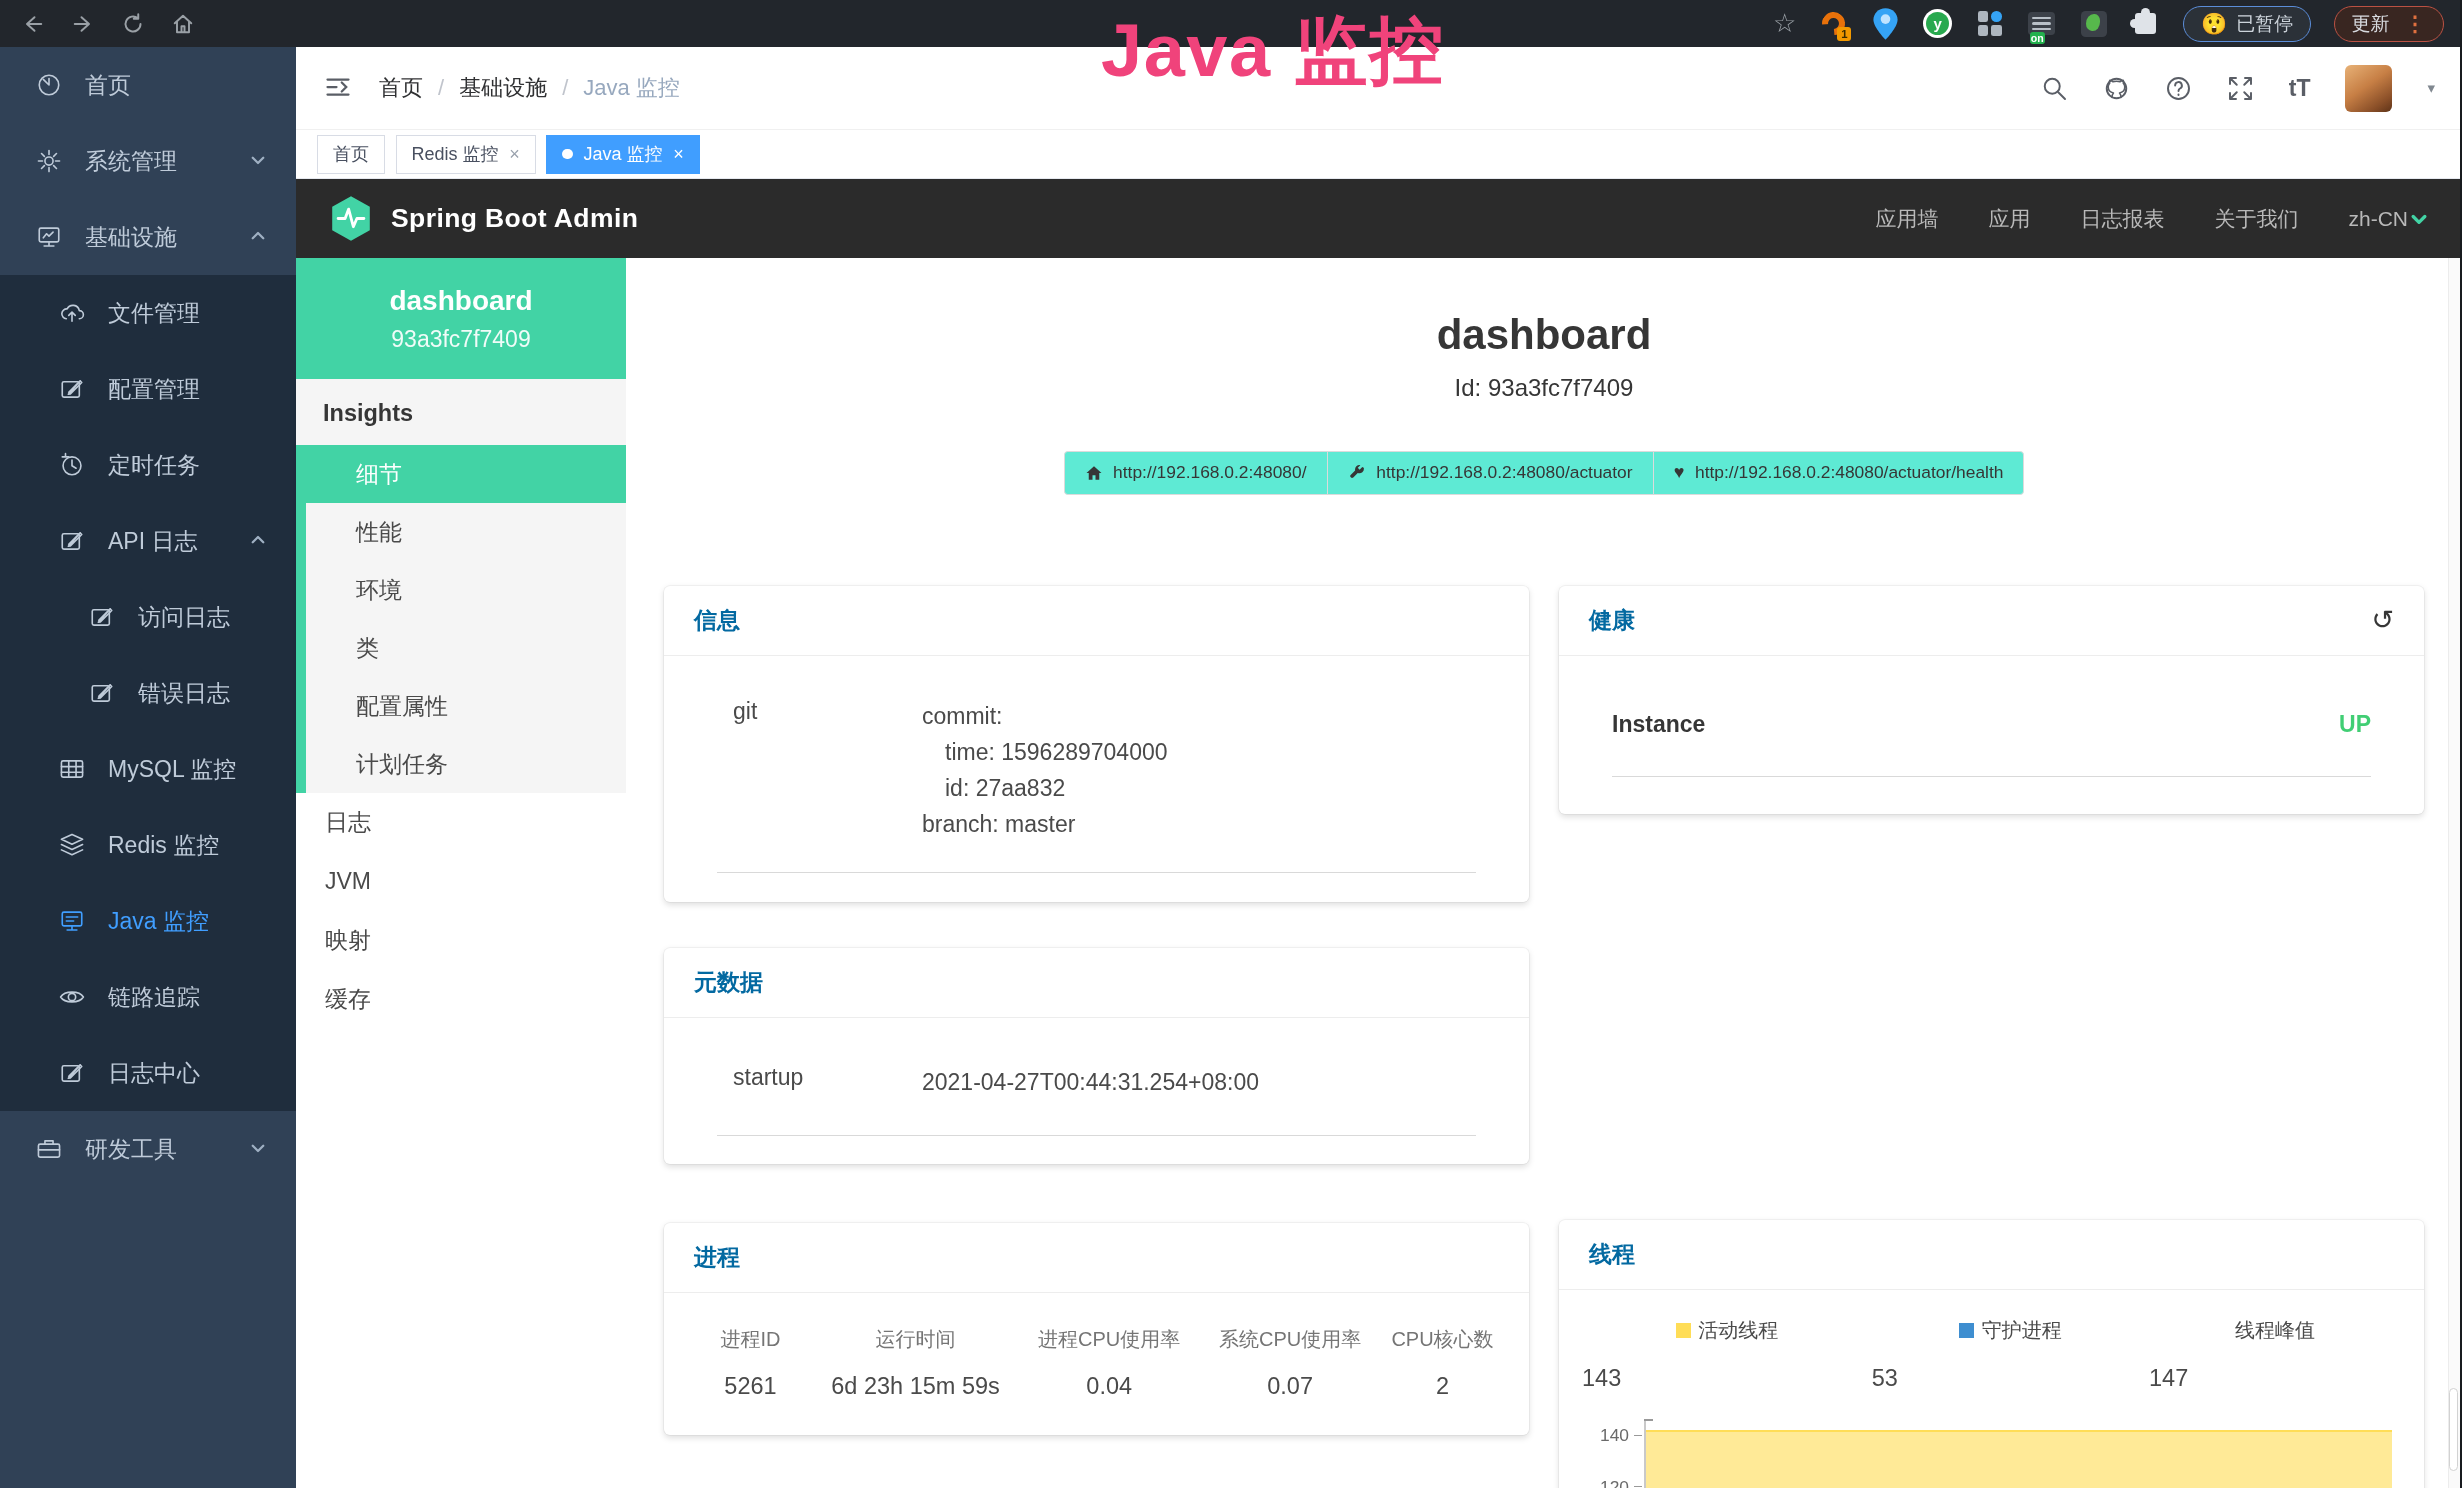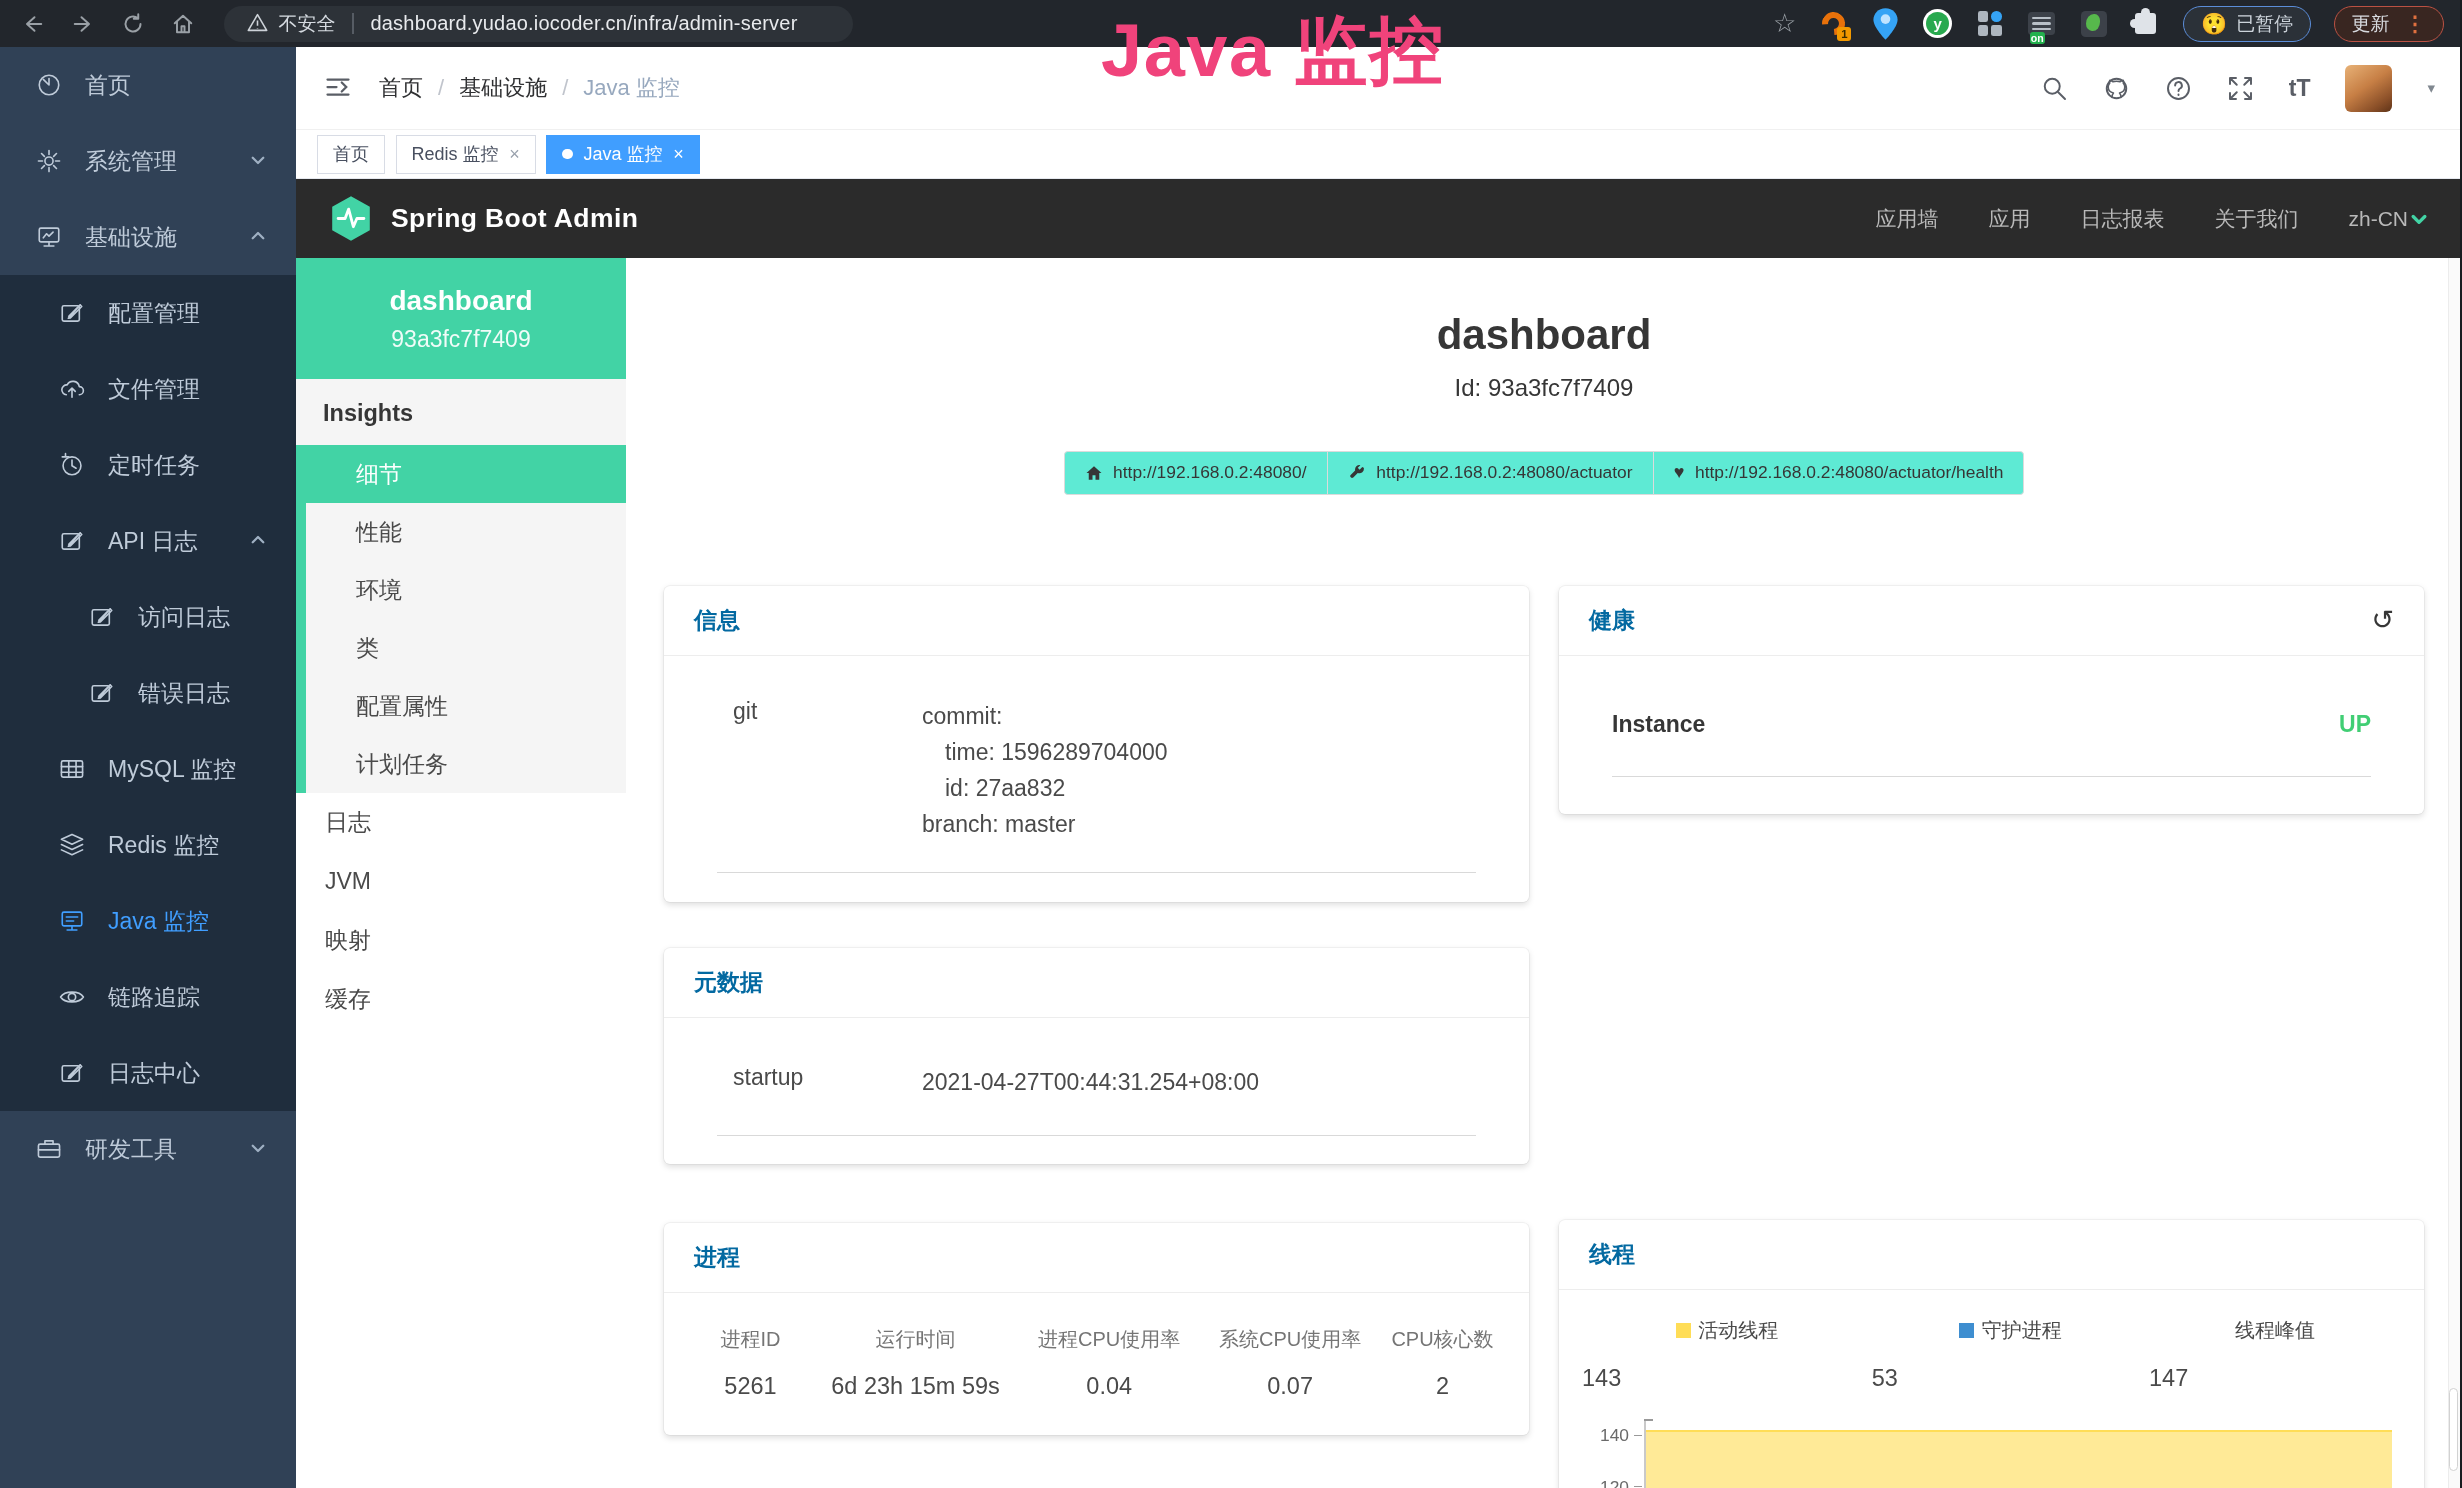--- a/index.html
+++ b/index.html
@@ -188,30 +188,20 @@
     <div class="bnav">
       <svg viewBox="0 0 32 32">
           <path d="M26 16 a10 10 0 1 1 -3.5 -7.6 M23 3 v6 h-6"></path>
         </svg>
     </div>
     <div class="bnav">
       <svg viewBox="0 0 32 32">
           <path d="M5 15 L16 5 L27 15 M8 13 V27 H24 V13 M14 27 V19 H18 V27"></path>
         </svg>
     </div>
-    <div class="url-capsule">
-      <span class="warn-ic">
-        <svg viewBox="0 0 32 32">
-            <path d="M16 4 L30 28 H2 Z M16 13 V21 M16 24.5 V25"></path>
-          </svg>
-      </span>
-      <span class="sec-label">不安全</span>
-      <span class="url-sep"></span>
-      <span class="url-text">dashboard.yudao.iocoder.cn/infra/admin-server</span>
-    </div>
     <div class="browser-right">
       <span class="star">☆</span>
       <div class="ext">
         <div class="ext-ring"></div>
         <span class="ext-badge">1</span>
       </div>
       <div class="ext">
         <svg class="ext-pin" viewBox="0 0 24 28">
             <path d="M12 1 C18 1 22 5.5 22 10.5 C22 17 12 27 12 27 C12 27 2 17 2 10.5 C2 5.5 6 1 12 1 Z" fill="#35a3f5"></path>
             <circle cx="12" cy="10" r="4" fill="#bfe3ff"></circle>
@@ -288,33 +278,33 @@
               </svg>
             </i>
           <span>基础设施</span>
           <span class="chev"><svg viewBox="0 0 24 24">
                 <path d="M5 15 L12 8 L19 15"></path>
               </svg></span>
         </li>
         <li class="lv1 sub-bg">
           <i class="mi">
               <svg viewBox="0 0 32 32">
+                <path d="M9 23 a6 6 0 1 1 1 -12 a8 8 0 0 1 15 2 a5 5 0 0 1 0 10 M16 26 V16 M12 19 L16 15 L20 19"></path>
+              </svg>
+            </i>
+          <span>文件管理</span>
+        </li>
+        <li class="lv1 sub-bg">
+          <i class="mi">
+              <svg viewBox="0 0 32 32">
                 <rect x="4" y="7" width="21" height="19" rx="2"></rect>
                 <path d="M12 20 L26 6 M26 6 L28 8 L14 22 L11.5 22.5 Z"></path>
               </svg>
             </i>
           <span>配置管理</span>
-        </li>
-        <li class="lv1 sub-bg">
-          <i class="mi">
-              <svg viewBox="0 0 32 32">
-                <path d="M9 23 a6 6 0 1 1 1 -12 a8 8 0 0 1 15 2 a5 5 0 0 1 0 10 M16 26 V16 M12 19 L16 15 L20 19"></path>
-              </svg>
-            </i>
-          <span>文件管理</span>
         </li>
         <li class="lv1 sub-bg">
           <i class="mi">
               <svg viewBox="0 0 32 32">
                 <circle cx="16" cy="17" r="11"></circle>
                 <path d="M16 10 V17 L21 20 M4 6 H12 M8 2 V6"></path>
               </svg>
             </i>
           <span>定时任务</span>
         </li>

